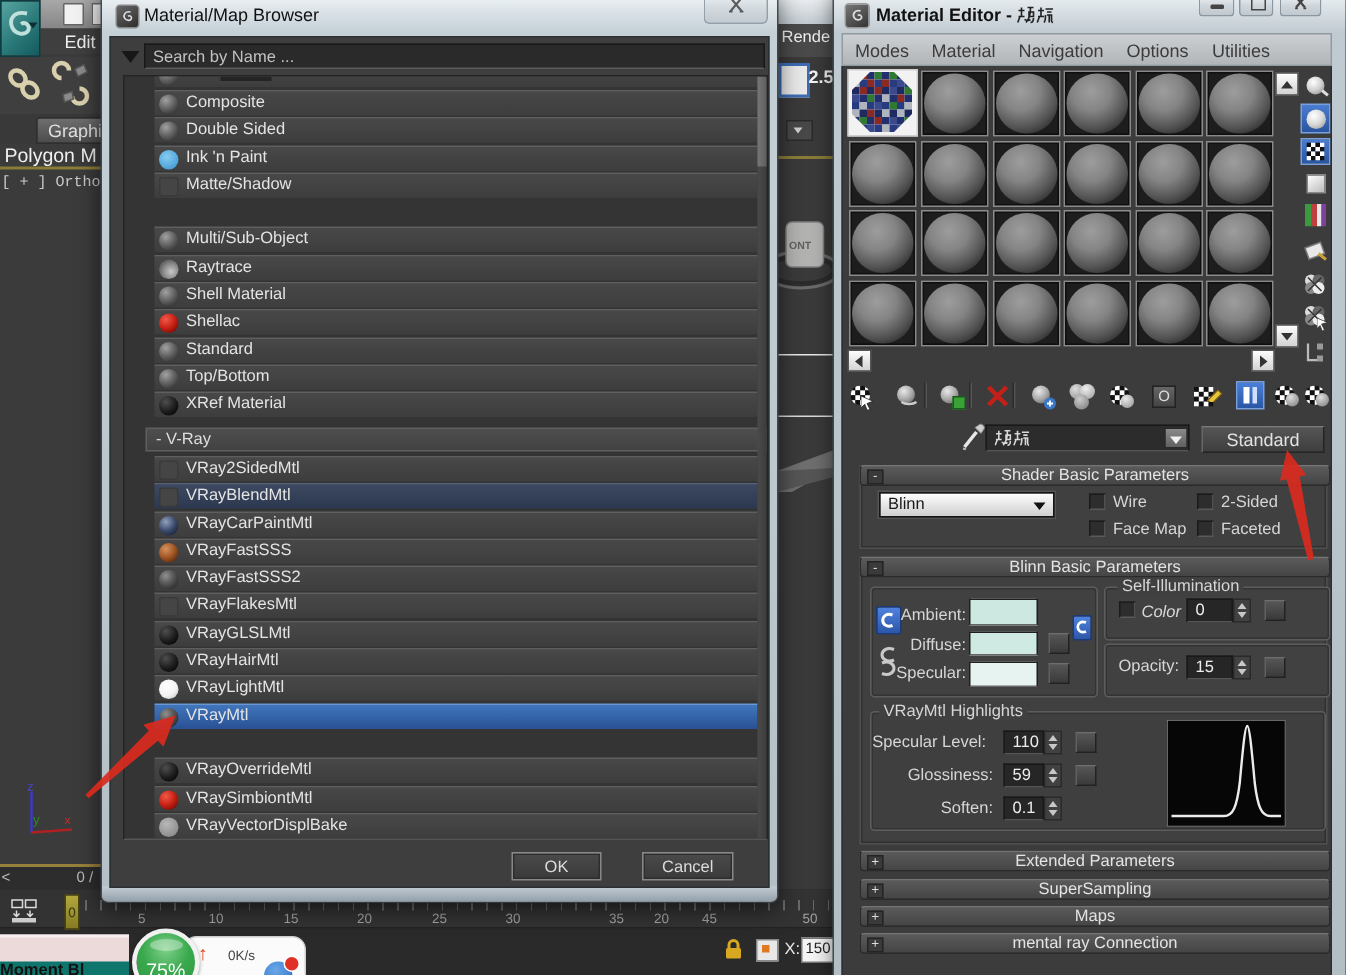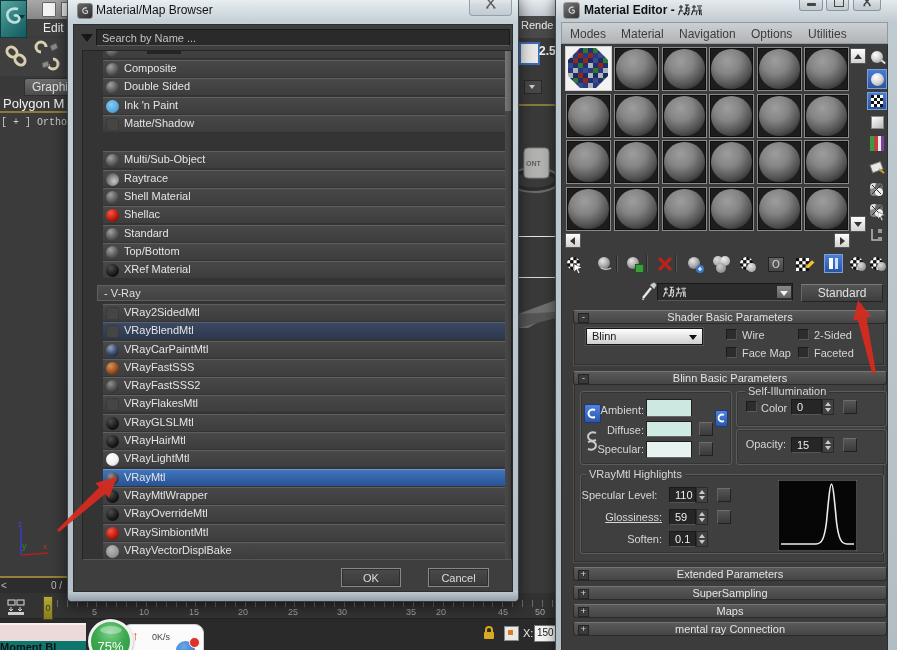--- a/index.html
+++ b/index.html
@@ -117,21 +117,21 @@
     <div class="a" style="left:47px;top:7px;width:509px;height:7px;background:repeating-linear-gradient(90deg,#6a6a6a 0 1px,transparent 1px 9.9px);"></div>
     <div class="a" style="left:0;top:14px;width:556px;height:11px;color:#a2a2a2;font-size:9px;">
       <span class="a" style="left:92px;">5</span>
         <span class="a" style="left:139px;">10</span>
         <span class="a" style="left:189px;">15</span>
         <span class="a" style="left:238px;">20</span>
         <span class="a" style="left:288px;">25</span>
         <span class="a" style="left:337px;">30</span>
         <span class="a" style="left:387px;margin-left:19px;">35</span>
         <span class="a" style="left:436px;">20</span>
-        <span class="a" style="left:498px;">45</span>
+        <span class="a" style="left:468px;">45</span>
         <span class="a" style="left:535px;">50</span>
     </div>
 
     <svg class="a" style="left:7px;top:6px;" width="18" height="17" viewBox="0 0 18 17">
         <rect x="1" y="1" width="7" height="5" fill="none" stroke="#ddd"></rect>
         <rect x="10" y="1" width="7" height="5" fill="none" stroke="#ddd"></rect>
         <path d="M4 8 v4 M2 10 l2 2 l2 -2 M13 8 v4 M11 10 l2 2 l2 -2" stroke="#ddd" fill="none"></path>
         <rect x="1" y="13" width="16" height="3" fill="#ccc"></rect>
       </svg>
 
@@ -643,37 +643,37 @@
     <div class="a" style="left:84px;top:377px;width:46px;height:16px;background:#cfe9e3;border:1px solid #1f1f1f;border-bottom-color:#666;box-sizing:border-box;"></div>
     <div class="a" style="left:84px;top:397px;width:46px;height:17px;background:#e7f3f0;border:1px solid #1f1f1f;border-bottom-color:#666;box-sizing:border-box;"></div>
     <span class="a mapbtn" style="left:137px;top:378px;"></span>
     <span class="a mapbtn" style="left:137px;top:398px;"></span>
     <div class="a" style="left:153px;top:366px;width:13px;height:17px;background:linear-gradient(#4f83e0,#2c56a8);border:1px solid #1c3a78;border-radius:2px;box-sizing:border-box;"><svg width="11" height="15" viewBox="0 0 11 15">
           <path d="M8 4 c-3.5 -1.5 -5.5 1 -5.5 3 c0 2 2 4.5 5.5 3" fill="none" stroke="#fff" stroke-width="1.8"></path>
         </svg></div>
     <div class="a grp" style="left:174px;top:347px;width:149px;height:34px;"></div>
     <div class="a lbl" style="left:183px;top:341px;background:#404040;padding:0 3px;">Self-Illumination</div>
     <span class="a cb" style="left:184px;top:357px;"></span>
-      <span class="a lbl" style="left:199px;top:358px;">Color</span>
+      <span class="a lbl" style="left:199px;top:358px;font-style:italic;">Color</span>
     <div class="a vbox" style="left:229px;top:355px;width:31px;height:16px;box-sizing:border-box;">0</div>
     <span class="a spin" style="left:260px;top:355px;"></span>
     <span class="a mapbtn" style="left:281px;top:356px;"></span>
     <div class="a grp" style="left:174px;top:385px;width:149px;height:34px;"></div>
     <div class="a lbl" style="left:181px;top:394px;width:43px;text-align:right;">Opacity:</div>
     <div class="a vbox" style="left:229px;top:393px;width:31px;height:16px;box-sizing:border-box;">15</div>
     <span class="a spin" style="left:260px;top:393px;"></span>
     <span class="a mapbtn" style="left:281px;top:394px;"></span>
 
     <div class="a grp" style="left:18px;top:430px;width:302px;height:78px;background:#3f3f3f;"></div>
     <div class="a lbl" style="left:24px;top:424px;background:#404040;padding:0 3px;">VRayMtl Highlights</div>
     <div class="a lbl" style="left:15px;top:445px;width:85px;text-align:center;">Specular Level:</div>
     <div class="a vbox" style="left:107px;top:443px;width:27px;height:16px;box-sizing:border-box;">110</div>
     <span class="a spin" style="left:134px;top:443px;"></span>
     <span class="a mapbtn" style="left:155px;top:444px;"></span>
-    <div class="a lbl" style="left:15px;top:467px;width:85px;text-align:right;text-decoration:underline;">Glossiness:</div>
+    <div class="a lbl" style="left:15px;top:467px;width:85px;text-align:right;">Glossiness:</div>
     <div class="a vbox" style="left:107px;top:465px;width:27px;height:16px;box-sizing:border-box;">59</div>
     <span class="a spin" style="left:134px;top:465px;"></span>
     <span class="a mapbtn" style="left:155px;top:466px;"></span>
     <div class="a lbl" style="left:15px;top:489px;width:85px;text-align:right;">Soften:</div>
     <div class="a vbox" style="left:107px;top:487px;width:27px;height:16px;box-sizing:border-box;">0.1</div>
     <span class="a spin" style="left:134px;top:487px;"></span>
     <svg class="a" style="left:216px;top:436px;" width="79" height="71" viewBox="0 0 79 71">
         <rect x="0" y="0" width="79" height="71" fill="#060606" stroke="#888" stroke-width="1"></rect>
         <path d="M3 64 L38 64 C44 64 46.5 58 48.5 42 C50.5 20 52 4 53.5 4 C55 4 56.5 20 58.5 42 C60.5 58 63 64 69 64 L76 64" fill="none" stroke="#ececec" stroke-width="1.6"></path>
       </svg>
@@ -731,21 +731,20 @@
       <div class="row" style="top:253px;"><span class="ric i-sq"></span>VRay2SidedMtl</div>
       <div class="row seln" style="top:271px;"><span class="ric i-sq"></span>VRayBlendMtl</div>
       <div class="row" style="top:290px;"><span class="ric i-car"></span>VRayCarPaintMtl</div>
       <div class="row" style="top:308px;"><span class="ric i-sss"></span>VRayFastSSS</div>
       <div class="row" style="top:326px;"><span class="ric i-g2"></span>VRayFastSSS2</div>
       <div class="row" style="top:344px;"><span class="ric i-sq"></span>VRayFlakesMtl</div>
       <div class="row" style="top:363px;"><span class="ric i-blk"></span>VRayGLSLMtl</div>
       <div class="row" style="top:381px;"><span class="ric i-blk"></span>VRayHairMtl</div>
       <div class="row" style="top:399px;"><span class="ric i-wht"></span>VRayLightMtl</div>
       <div class="row selb" style="top:418px;"><span class="ric i-g2"></span>VRayMtl</div>
-      <div class="row" style="top:436px;"><span class="ric i-blk"></span>VRayMtlWrapper</div>
       <div class="row" style="top:454px;"><span class="ric i-blk"></span>VRayOverrideMtl</div>
       <div class="row" style="top:473px;"><span class="ric i-red"></span>VRaySimbiontMtl</div>
       <div class="row" style="top:491px;"><span class="ric i-fg"></span>VRayVectorDisplBake</div>
       <div class="a" style="left:422px;top:0;width:7px;height:509px;background:linear-gradient(90deg,#4a4a4a,#3a3a3a);"></div>
       <div class="a" style="left:422px;top:0;width:7px;height:60px;background:linear-gradient(90deg,#777,#595959);"></div>
     </div>
 
     <div class="a" style="left:267px;top:543px;width:60px;height:19px;background:linear-gradient(#4a4a4a,#3a3a3a);border:1px solid #888;box-shadow:inset 0 0 0 1px #2e2e2e;color:#dcdcdc;font-size:11px;text-align:center;line-height:19px;box-sizing:border-box;">OK</div>
     <div class="a" style="left:354px;top:543px;width:61px;height:19px;background:linear-gradient(#4a4a4a,#3a3a3a);border:1px solid #888;box-shadow:inset 0 0 0 1px #2e2e2e;color:#dcdcdc;font-size:11px;text-align:center;line-height:19px;box-sizing:border-box;">Cancel</div>
   </div>

